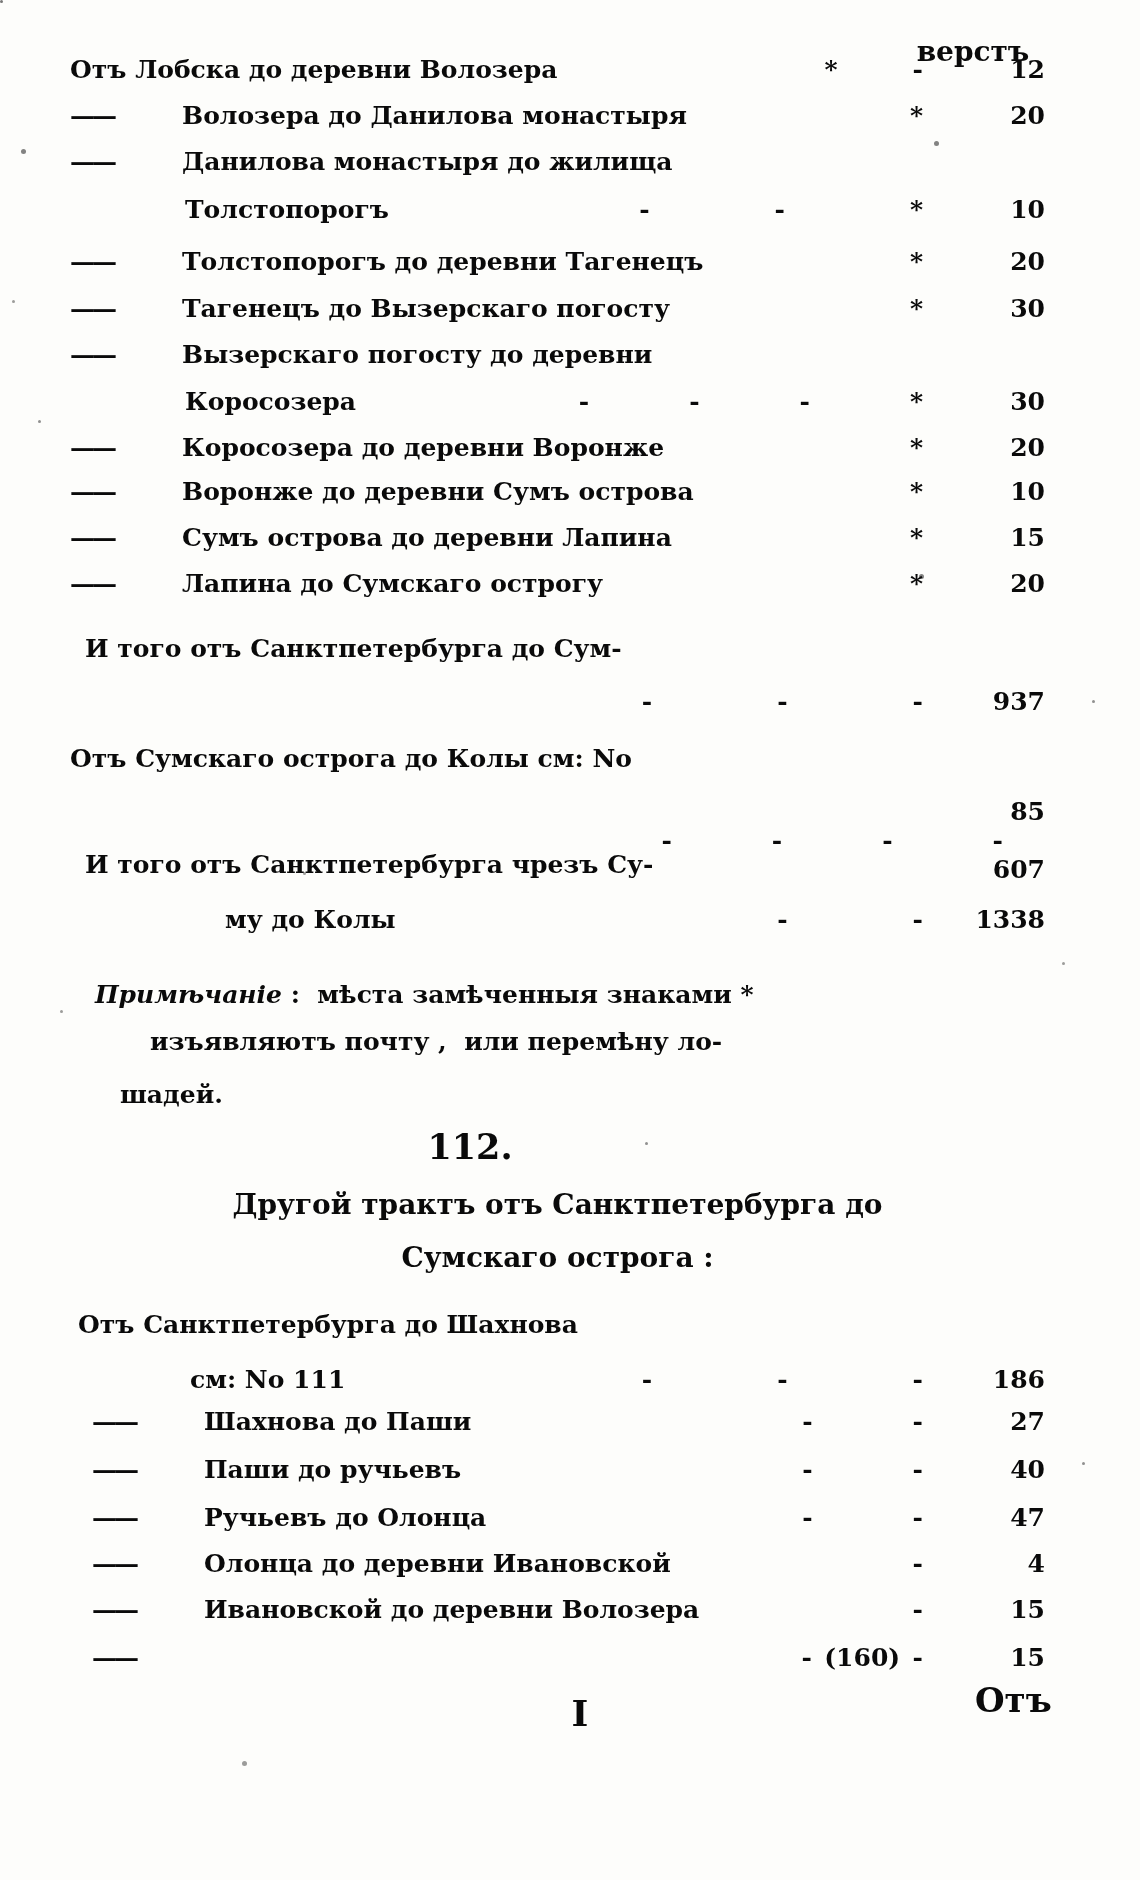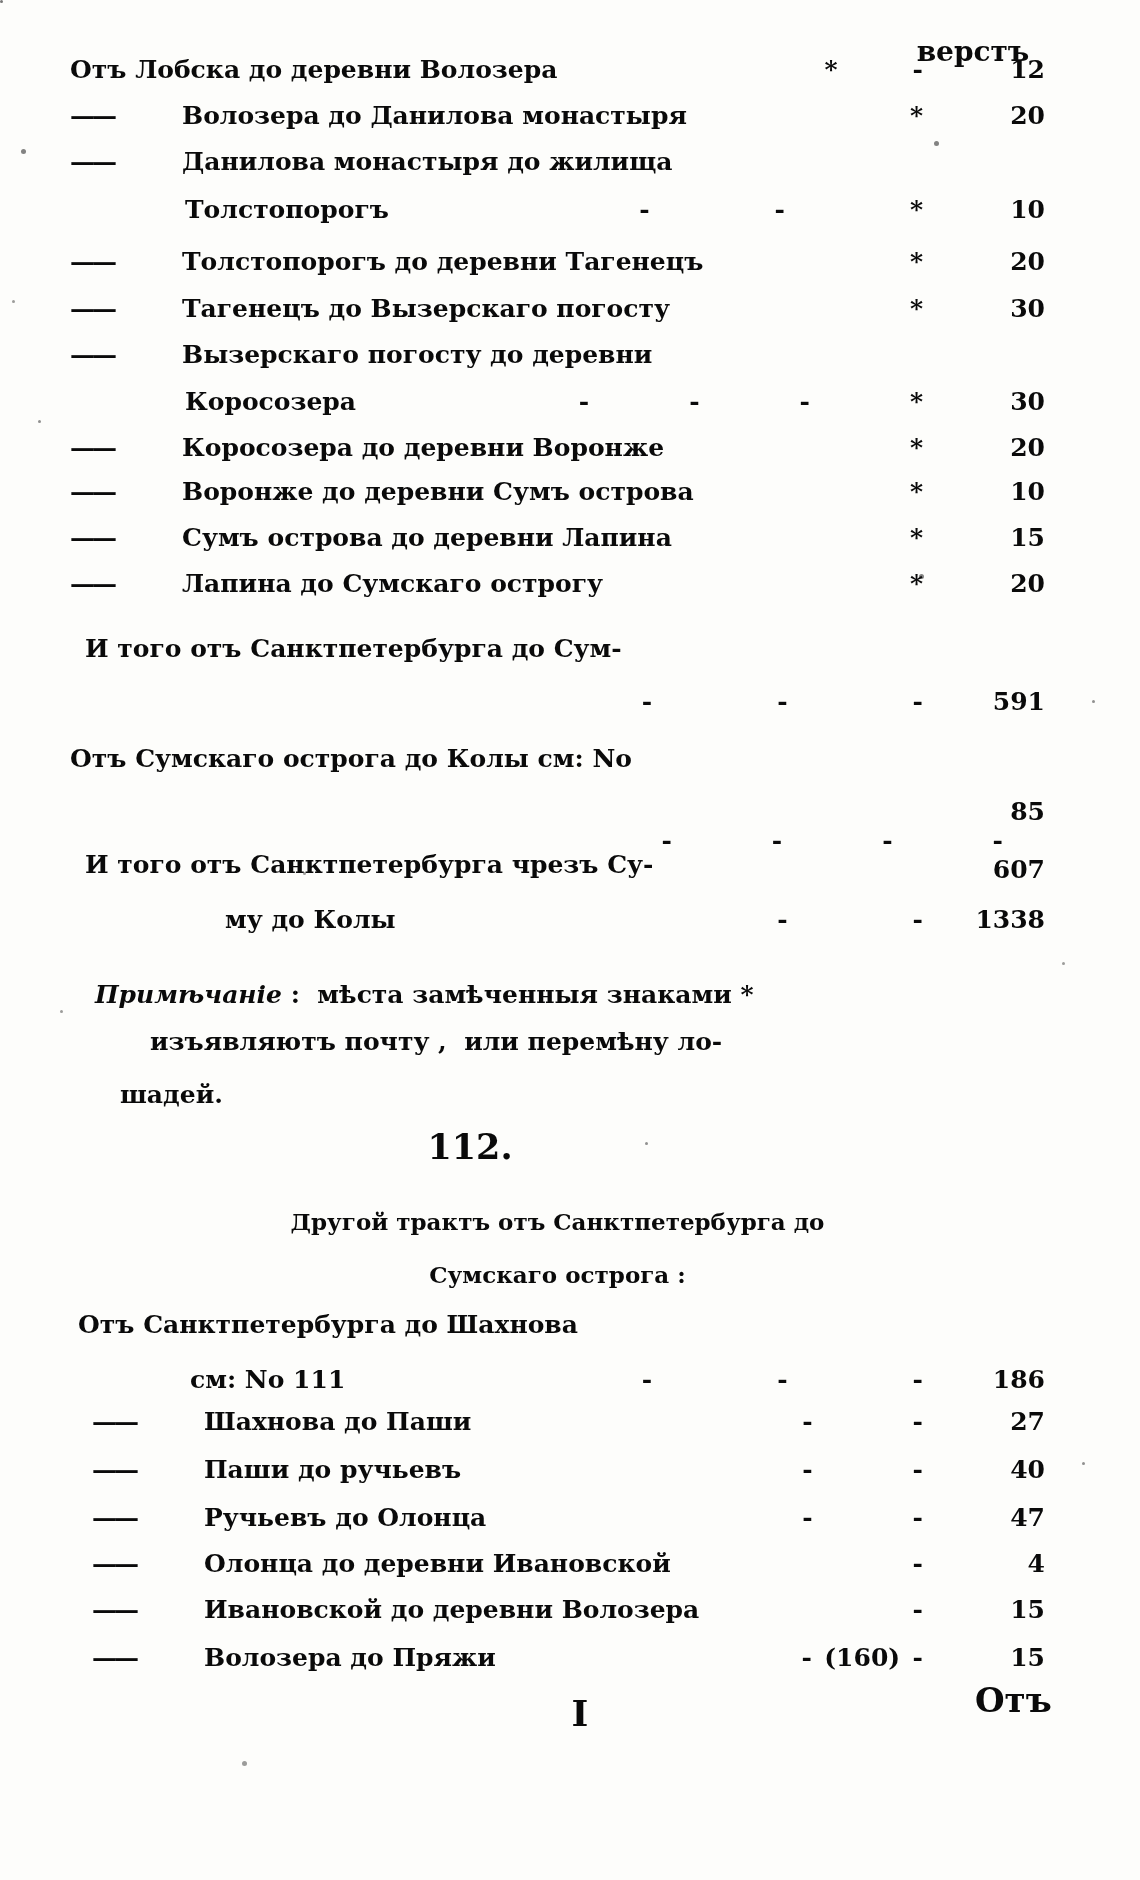--- a/index.html
+++ b/index.html
@@ -16,21 +16,21 @@
     font-size:25px;line-height:1.15;white-space:pre;
   }
   .dash{flex:0 0 112px;letter-spacing:-3px;}
   .txt{white-space:pre;}
   .mid{flex:1 1 auto;display:flex;justify-content:flex-end;padding-right:42px;white-space:pre;box-sizing:border-box;}
   .val{flex:0 0 80px;text-align:right;}
   .ind1{padding-left:115px;}
   .ind2{padding-left:155px;}
   .ind3{padding-left:110px;flex-direction:column;}
   .ind4{padding-left:120px;}
-  .center{position:absolute;left:70px;width:975px;text-align:center;font-size:23px;white-space:pre;margin-top:20px;}
+  .center{position:absolute;left:70px;width:975px;text-align:center;font-size:28px;white-space:pre;}
   .colhead{position:absolute;left:898px;top:26px;width:150px;text-align:center;font-size:28px;margin-top:9px;}
   .notelabel{font-style:italic;font-weight:700;}
   .secnum{position:absolute;left:20px;width:900px;text-align:center;font-size:35px;}
   .sig{position:absolute;left:540px;top:1692px;width:80px;text-align:center;font-size:36px;}
   .catch{position:absolute;left:975px;top:1680px;font-size:34px;}
   .specks{position:absolute;top:0;left:0;width:3px;height:3px;border-radius:50%;
     background:rgba(10,10,10,.55);
     box-shadow:
       22px 150px 0 1px rgba(10,10,10,.5),
       38px 420px 0 0 rgba(10,10,10,.45),
@@ -131,21 +131,21 @@
     <span class="txt">Лапина до Сумскаго острогу</span>
     <span class="mid">*</span>
     <span class="val">20</span>
   </div>
 
   <div class="line" style="top:635px;padding-left:15px">
     <span class="txt">И того отъ Санктпетербурга до Сум-</span>
   </div>
   <div class="line ind2" style="top:688px">
     <span class="mid">-     -     -</span>
-    <span class="val">591</span>
+    <span class="val">937</span>
   </div>
 
   <div class="line" style="top:745px">
     <span class="txt">Отъ Сумскаго острога до Колы см: No</span>
   </div>
   <div class="line ind3" style="top:798px">
     <span class="txt">85</span>
     <span class="mid">-    -    -    -</span>
     <span class="val">607</span>
   </div>
@@ -213,21 +213,20 @@
 
   <div class="line" style="top:1596px;padding-left:22px">
     <span class="dash">——</span>
     <span class="txt">Ивановской до деревни Волозера</span>
     <span class="mid">-</span>
     <span class="val">15</span>
   </div>
 
   <div class="line" style="top:1644px;padding-left:22px">
     <span class="dash">——</span>
-    <span class="txt">Волозера до Пряжи</span>
     <span class="mid">- (160) -</span>
     <span class="val">15</span>
   </div>
 
   <div class="sig">I</div>
   <div class="catch">Отъ</div>
 
   <div class="specks"></div>
 </div>
 

